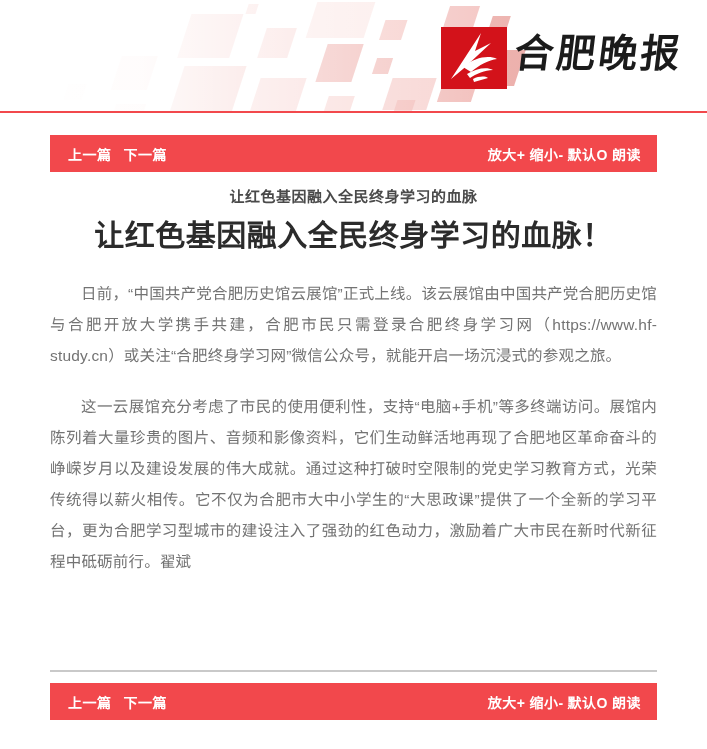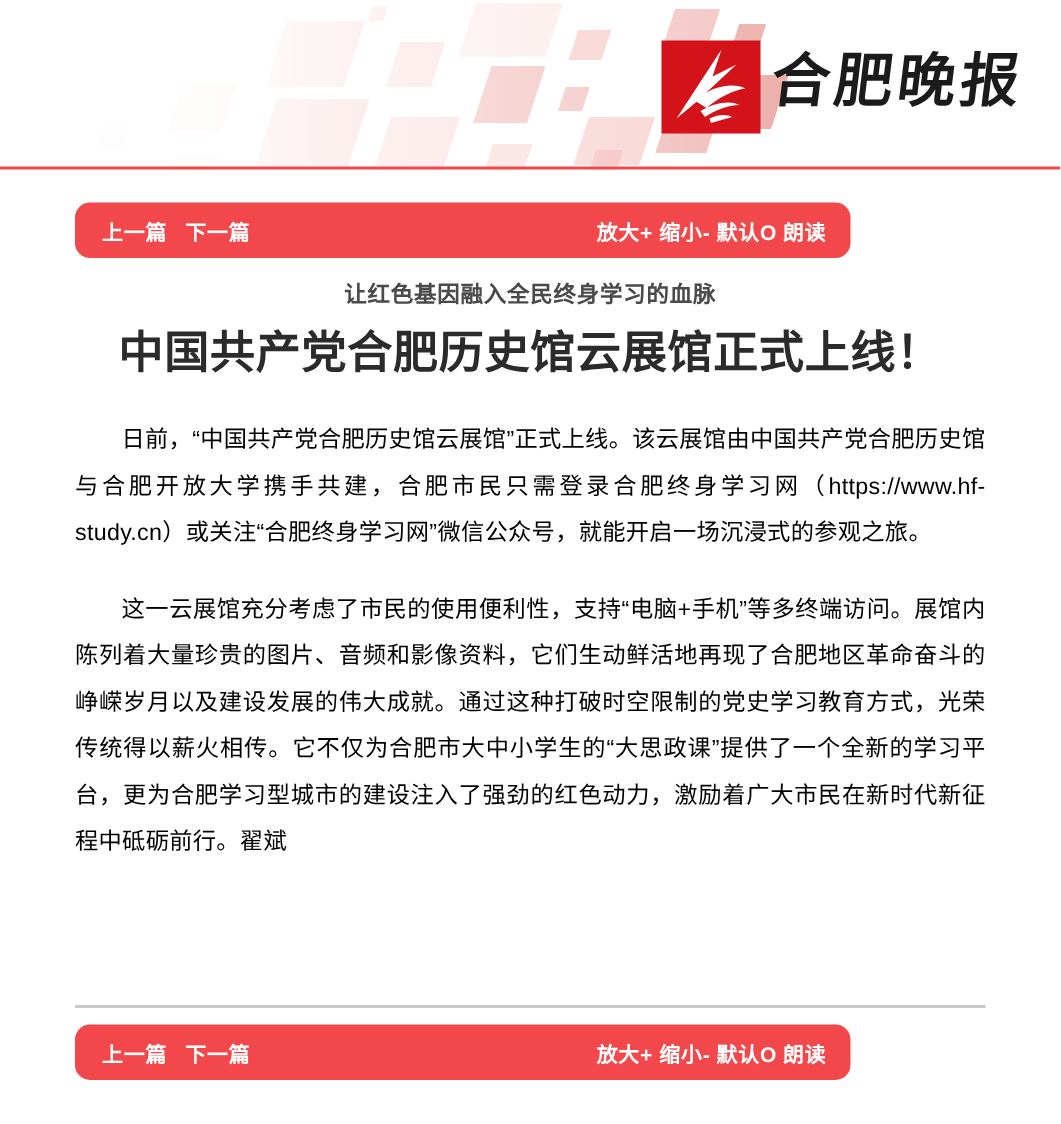--- a/index.html
+++ b/index.html
@@ -85,25 +85,24 @@
     top: 111px;
     width: 707px;
     height: 3px;
     background: #f2484c;
   }
 
   
   .toolbar {
     position: absolute;
     left: 50px;
-    width: 517px;
+    width: 607px;
     height: 37px;
     background: #f2484c;
     box-sizing: border-box;
-    border-radius: 10px;
   }
   .toolbar-left {
     position: absolute;
     left: 18px;
     top: 0;
     height: 37px;
     display: flex;
     align-items: center;
     gap: 12px;
   }
@@ -162,21 +161,21 @@
     line-height: 40px;
     margin: 0;
   }
   .body-copy {
     margin-top: 22px;
   }
   .body-copy p {
     margin: 0 0 20px 0;
     font-size: 15.5px;
     line-height: 31px;
-    color: #000000;
+    color: #737373;
     text-align: justify;
     text-indent: 2em;
     letter-spacing: 0.2px;
   }
   .body-copy p:last-child { margin-bottom: 0; }
 </style>
 </head>
 <body>
 
 <div class="banner">
@@ -234,21 +233,21 @@
   <div class="toolbar-right">
     <span class="tb-link">放大+</span>
     <span class="tb-link">缩小-</span>
     <span class="tb-link">默认O</span>
     <span class="tb-link">朗读</span>
   </div>
 </div>
 
 <div class="article">
   <div class="subtitle">让红色基因融入全民终身学习的血脉</div>
-  <h1 class="headline">中国共产党合肥历史馆云展馆正式上线！</h1>
+  <h1 class="headline">让红色基因融入全民终身学习的血脉！</h1>
   <div class="body-copy">
     <p>日前，“中国共产党合肥历史馆云展馆”正式上线。该云展馆由中国共产党合肥历史馆与合肥开放大学携手共建，合肥市民只需登录合肥终身学习网（https://www.hf-study.cn）或关注“合肥终身学习网”微信公众号，就能开启一场沉浸式的参观之旅。</p>
     <p>这一云展馆充分考虑了市民的使用便利性，支持“电脑+手机”等多终端访问。展馆内陈列着大量珍贵的图片、音频和影像资料，它们生动鲜活地再现了合肥地区革命奋斗的峥嵘岁月以及建设发展的伟大成就。通过这种打破时空限制的党史学习教育方式，光荣传统得以薪火相传。它不仅为合肥市大中小学生的“大思政课”提供了一个全新的学习平台，更为合肥学习型城市的建设注入了强劲的红色动力，激励着广大市民在新时代新征程中砥砺前行。翟斌</p>
   </div>
 </div>
 
 <div class="gray-rule"></div>
 
 <div class="toolbar toolbar-bottom">
   <div class="toolbar-left">

